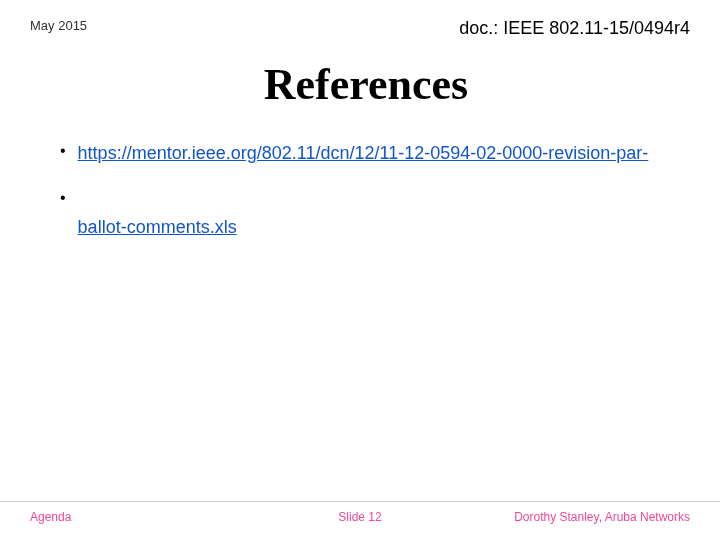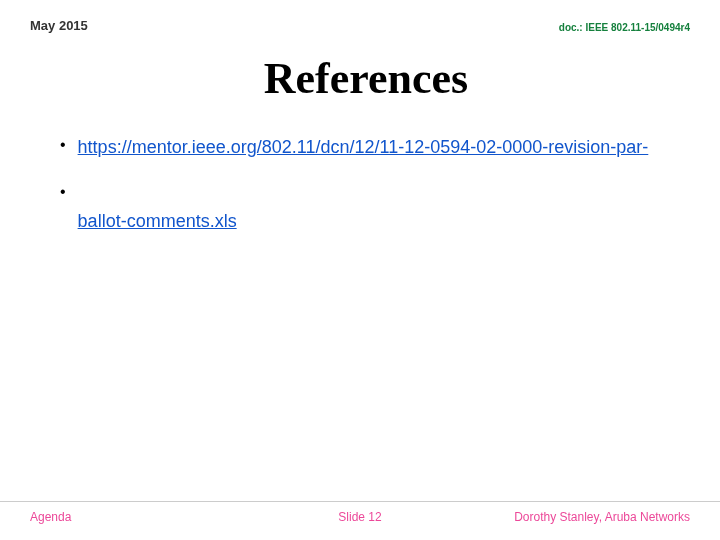--- a/index.html
+++ b/index.html
@@ -21,34 +21,33 @@
       width: 720px;
       height: 540px;
       background: #ffffff;
       position: relative;
       padding: 0;
     }
 
     .header {
       display: flex;
       justify-content: space-between;
-      align-items: flex-end;
+      align-items: flex-start;
       padding: 18px 30px 0 30px;
-      font-weight: bold;
     }
 
     .header-left {
       font-size: 13px;
       color: #333;
       font-family: Arial, sans-serif;
     }
 
     .header-right {
-      font-size: 10px;
-      color: #15803d;
+      font-size: 18px;
+      color: #000000;
       font-family: Arial, sans-serif;
     }
 
     .title-section {
       text-align: center;
       margin-top: 20px;
       margin-bottom: 30px;
     }
 
     .title {

